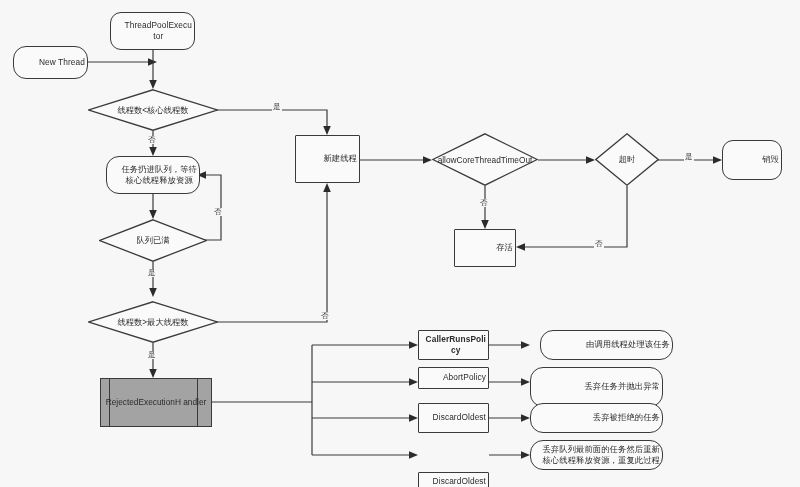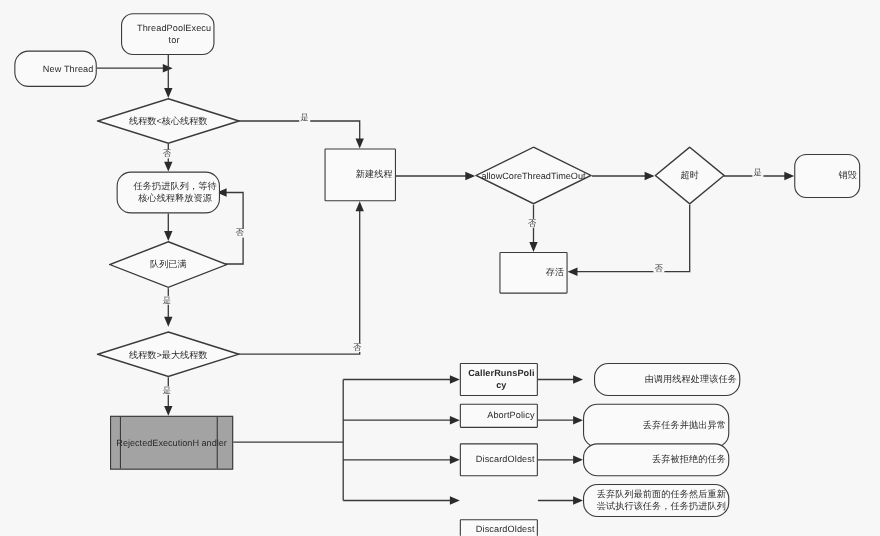--- a/index.html
+++ b/index.html
@@ -189,21 +189,21 @@
   <span class="nodelabel">由调用线程处理该任务</span>
 </div>
 <div class="node pill" style="left:530px;top:367px;width:133px;height:40px;">
   <span class="nodelabel">丢弃任务并抛出异常</span>
 </div>
 <div class="node pill" style="left:530px;top:403px;width:133px;height:30px;">
   <span class="nodelabel">丢弃被拒绝的任务</span>
 </div>
 <div class="node pill" style="left:530px;top:440px;width:133px;height:30px;">
   <span class="nodelabel">丢弃队列最前面的任务然后重新
-尝试执行该任务，任务扔进队列</span>
+核心线程释放资源，重复此过程</span>
 </div>
 
 <span class="edgelabel" style="left:272px;top:103px;">是</span>
 <span class="edgelabel" style="left:147px;top:136px;">否</span>
 <span class="edgelabel" style="left:213px;top:208px;">否</span>
 <span class="edgelabel" style="left:147px;top:269px;">是</span>
 <span class="edgelabel" style="left:320px;top:312px;">否</span>
 <span class="edgelabel" style="left:147px;top:351px;">是</span>
 <span class="edgelabel" style="left:479px;top:199px;">否</span>
 <span class="edgelabel" style="left:684px;top:153px;">是</span>

